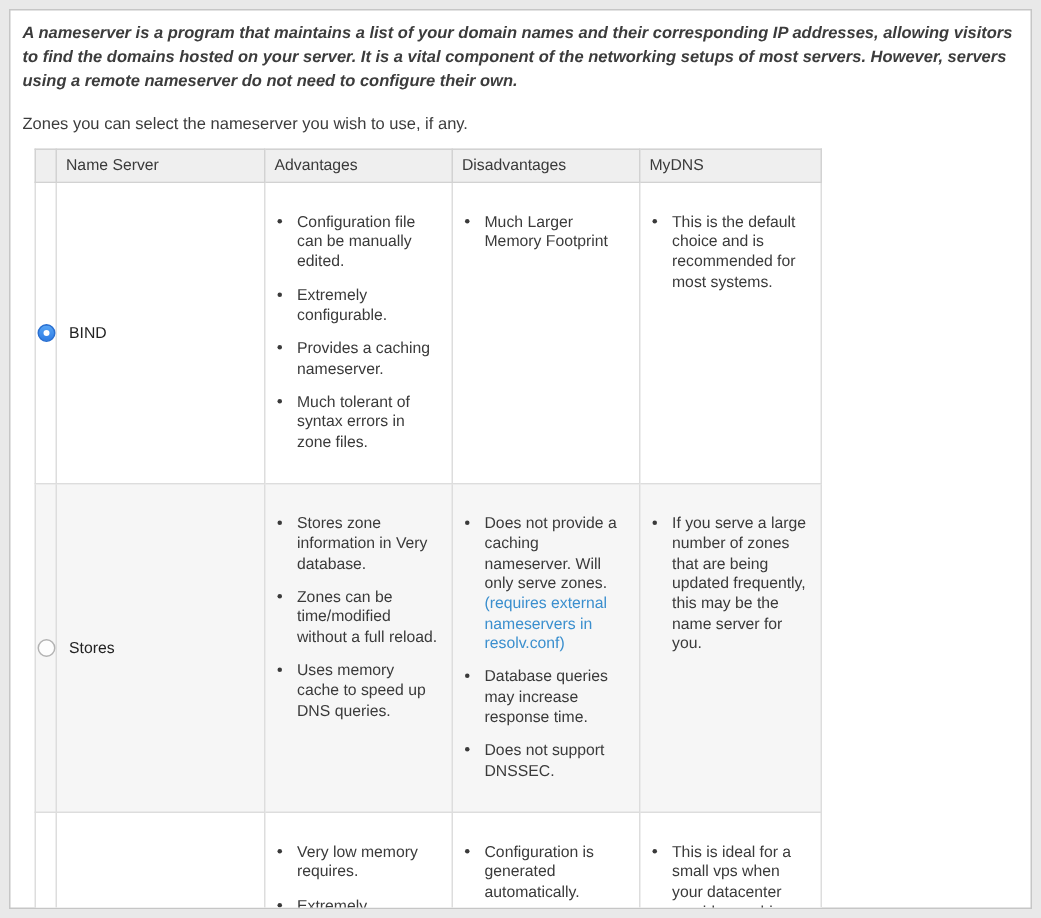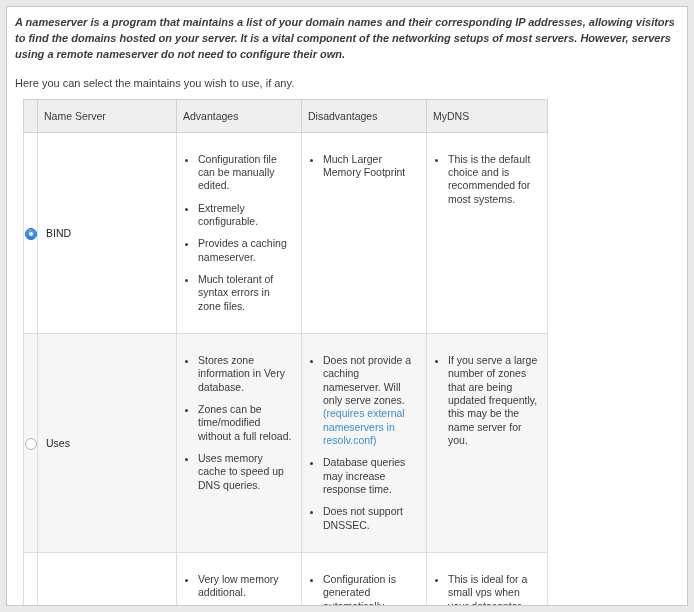--- a/index.html
+++ b/index.html
@@ -52,21 +52,21 @@
   .ns-table col.c-dis   { width: 125px; }
   .ns-table col.c-notes { width: 121px; }
   .ns-table th {
     background: #efefef;
     border: 1px solid #d2d2d2;
     font-weight: normal;
     color: #3a3a3a;
     text-align: left;
     padding: 4px 6px;
     font-size: 10.5px;
-    height: 33px;
+    height: 22px;
   }
   .ns-table td {
     border: 1px solid #ddd;
     vertical-align: top;
     padding: 20px 8px;
   }
   .ns-table tbody tr:nth-child(odd) td  { background: #ffffff; }
   .ns-table tbody tr:nth-child(even) td { background: #f6f6f6; }
   .ns-table tbody tr:nth-child(1) { height: 110px; }
   .ns-table tbody tr:nth-child(2) { height: 134px; }
@@ -120,21 +120,21 @@
   .inline-link {
     color: #3b8fce;
     cursor: pointer;
   }
 </style>
 </head>
 <body>
 
 <div class="card">
   <p class="description">A nameserver is a program that maintains a list of your domain names and their corresponding IP addresses, allowing visitors to find the domains hosted on your server. It is a vital component of the networking setups of most servers. However, servers using a remote nameserver do not need to configure their own.</p>
-  <p class="instruction">Here you can select the maintains you wish to use, if any.</p>
+  <p class="instruction">Zones you can select the nameserver you wish to use, if any.</p>
 
   <table class="ns-table">
     <colgroup>
       <col class="c-radio">
         <col class="c-name">
         <col class="c-adv">
         <col class="c-dis">
         <col class="c-notes">
     </colgroup>
     <thead>
@@ -164,21 +164,21 @@
             </ul>
           </td>
           <td>
             <ul class="cell-list">
               <li>This is the default choice and is recommended for most systems.</li>
             </ul>
           </td>
         </tr>
         <tr>
           <td class="radio-cell"><span class="radio"></span></td>
-          <td class="name-cell">Uses</td>
+          <td class="name-cell">Stores</td>
           <td>
             <ul class="cell-list">
               <li>Stores zone information in Very database.</li>
               <li>Zones can be time/modified without a full reload.</li>
               <li>Uses memory cache to speed up DNS queries.</li>
             </ul>
           </td>
           <td>
             <ul class="cell-list">
               <li>Does not provide a caching nameserver. Will only serve zones. <span class="inline-link">(requires external nameservers in resolv.conf)</span></li>
@@ -190,21 +190,21 @@
             <ul class="cell-list">
               <li>If you serve a large number of zones that are being updated frequently, this may be the name server for you.</li>
             </ul>
           </td>
         </tr>
         <tr>
           <td class="radio-cell"></td>
           <td class="name-cell">NSD</td>
           <td>
             <ul class="cell-list">
-              <li>Very low memory additional.</li>
+              <li>Very low memory requires.</li>
               <li>Extremely lightweight.</li>
               <li>No additional configuration needed.</li>
             </ul>
           </td>
           <td>
             <ul class="cell-list">
               <li>Configuration is generated automatically.</li>
               <li>Does not provide a caching nameserver. Will only serve zones. </li>
             </ul>
           </td>

